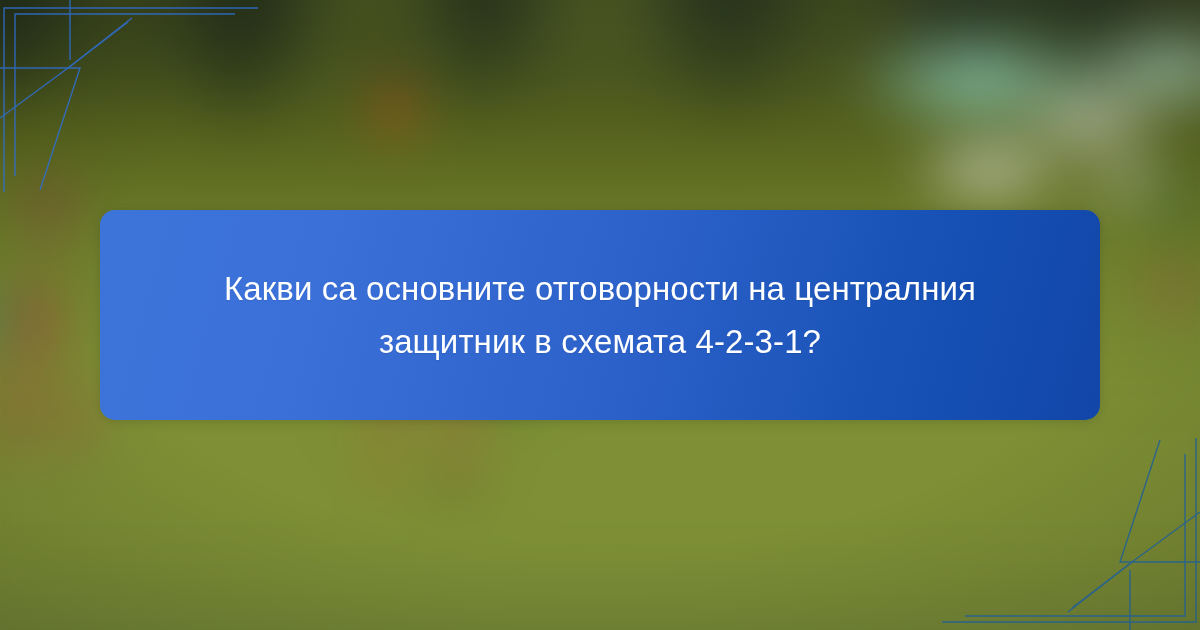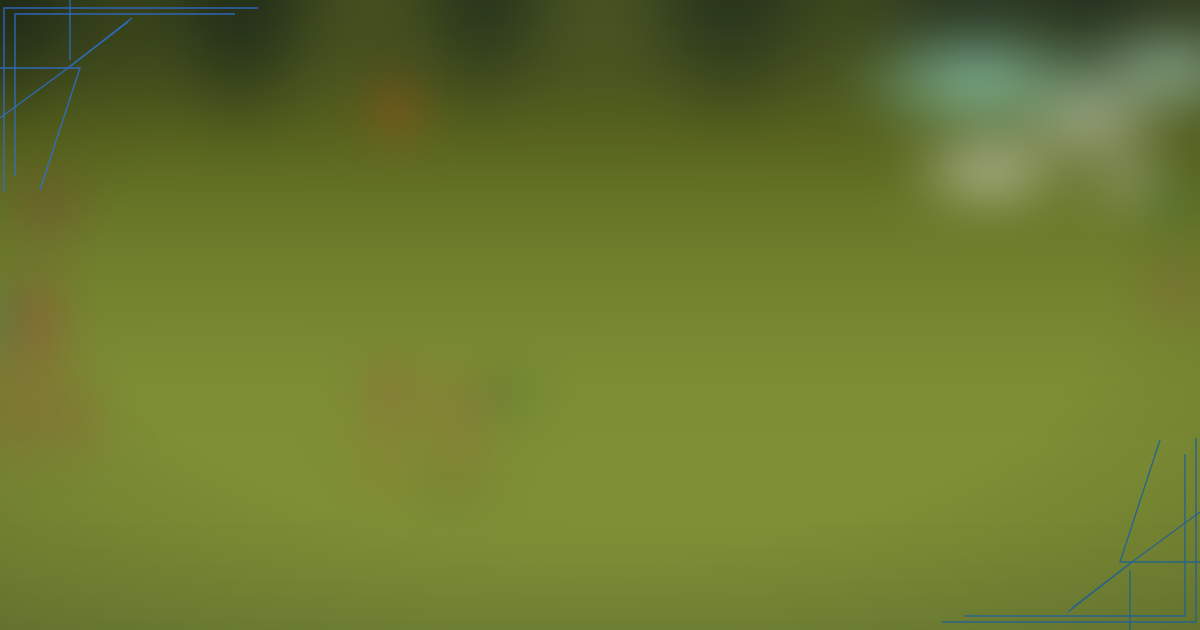--- a/index.html
+++ b/index.html
@@ -188,14 +188,17 @@
     <g fill="none" stroke="#1f5f9a" stroke-width="1.4" opacity="0.85">
       <path d="M256,18 L256,202 L2,202"></path>
       <path d="M245,34 L245,196 L25,196"></path>
       <path d="M260,142 L180,142 L220,20"></path>
       <path d="M190,210 L190,150"></path>
       <path d="M260,92 L192,142 L132,188"></path>
       <path d="M192,142 L128,192"></path>
     </g>
   </svg>
 
+  <div id="card">
+    <div id="card-title">Какви са основните отговорности на централния защитник в схемата 4-2-3-1?</div>
+  </div>
 
 </div>
 
 </body></html>

